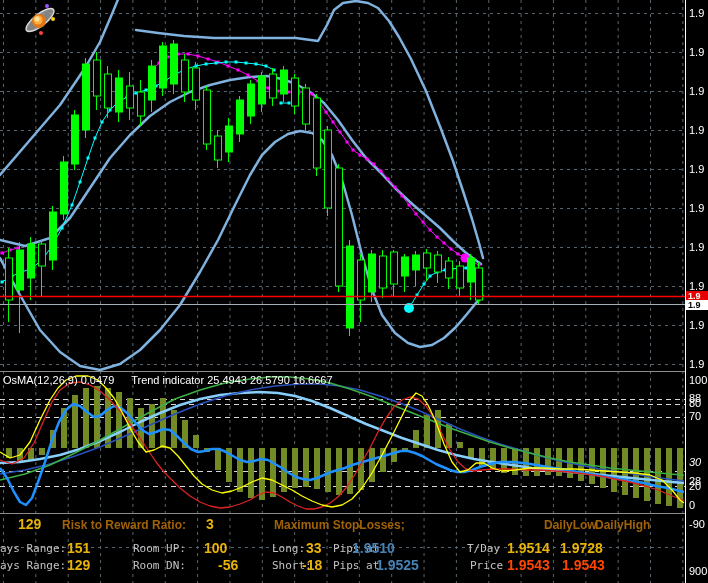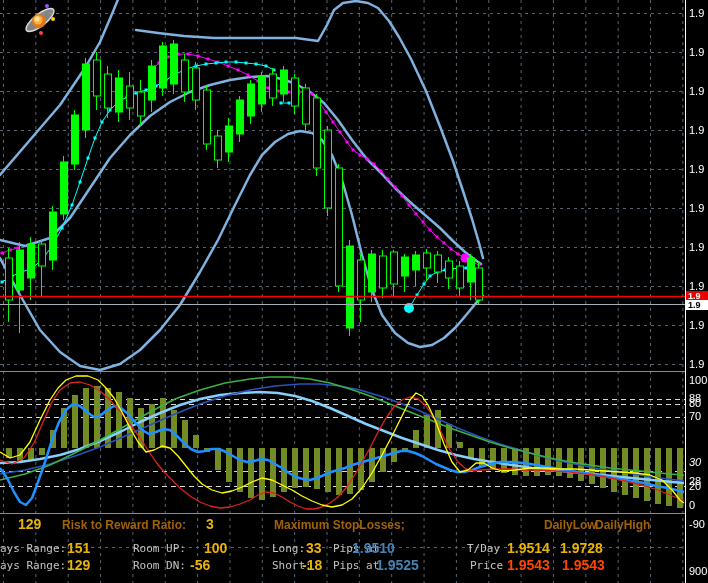--- a/index.html
+++ b/index.html
@@ -330,20 +330,24 @@
       <ellipse cx="20" cy="18" rx="17" ry="6" fill="none" stroke="#D9D9D9" stroke-width="1.5" transform="rotate(-38 20 18)"></ellipse>
       <circle cx="19" cy="19" r="7" fill="#E07818"></circle>
       <circle cx="18" cy="18" r="4.5" fill="#FFB040"></circle>
       <circle cx="17" cy="17" r="2.5" fill="#FFE0A0"></circle>
       <circle cx="27" cy="4" r="2" fill="#9955FF"></circle>
       <circle cx="33" cy="17" r="2" fill="#FFD700"></circle>
       <circle cx="21" cy="31" r="2" fill="#FF4040"></circle>
     </svg>
   </div>
 
+  <div class="osma-line">
+    <span>OsMA(12,26,9) 0.0479</span><span class="gap"></span>
+    <span>Trend indicator 25.4943 26.5790 16.6667</span>
+  </div>
 
   <div id="axis-labels">
       <div class="lbl axis-lbl" style="top: 13px;">1.9</div>
       <div class="lbl axis-lbl" style="top: 52px;">1.9</div>
       <div class="lbl axis-lbl" style="top: 91px;">1.9</div>
       <div class="lbl axis-lbl" style="top: 130px;">1.9</div>
       <div class="lbl axis-lbl" style="top: 169px;">1.9</div>
       <div class="lbl axis-lbl" style="top: 208px;">1.9</div>
       <div class="lbl axis-lbl" style="top: 247px;">1.9</div>
       <div class="lbl axis-lbl" style="top: 286px;">1.9</div>
@@ -380,21 +384,21 @@
     <span class="lbl oval" style="left:306px;top:540px">33</span>
     <span class="lbl mono" style="left:333px;top:542px">Pips at</span>
     <span class="lbl bval" style="left:352px;top:540px">1.9510</span>
     <span class="lbl mono" style="left:467px;top:542px">T/Day</span>
     <span class="lbl oval" style="left:507px;top:540px">1.9514</span>
     <span class="lbl oval" style="left:560px;top:540px">1.9728</span>
 
     <span class="lbl mono" style="left:0px;top:559px">ays Range:</span>
     <span class="lbl oval" style="left:67px;top:557px">129</span>
     <span class="lbl mono" style="left:133px;top:559px">Room DN:</span>
-    <span class="lbl oval" style="left:190px;top:557px">-56</span>
+    <span class="lbl oval" style="left:218px;top:557px">-56</span>
     <span class="lbl mono" style="left:272px;top:559px">Short:</span>
     <span class="lbl oval" style="left:302px;top:557px">-18</span>
     <span class="lbl mono" style="left:333px;top:559px">Pips at</span>
     <span class="lbl bval" style="left:376px;top:557px">1.9525</span>
     <span class="lbl mono" style="left:470px;top:559px">Price</span>
     <span class="lbl rval" style="left:507px;top:557px">1.9543</span>
     <span class="lbl rval" style="left:562px;top:557px">1.9543</span>
   </div>
 </div>
 

